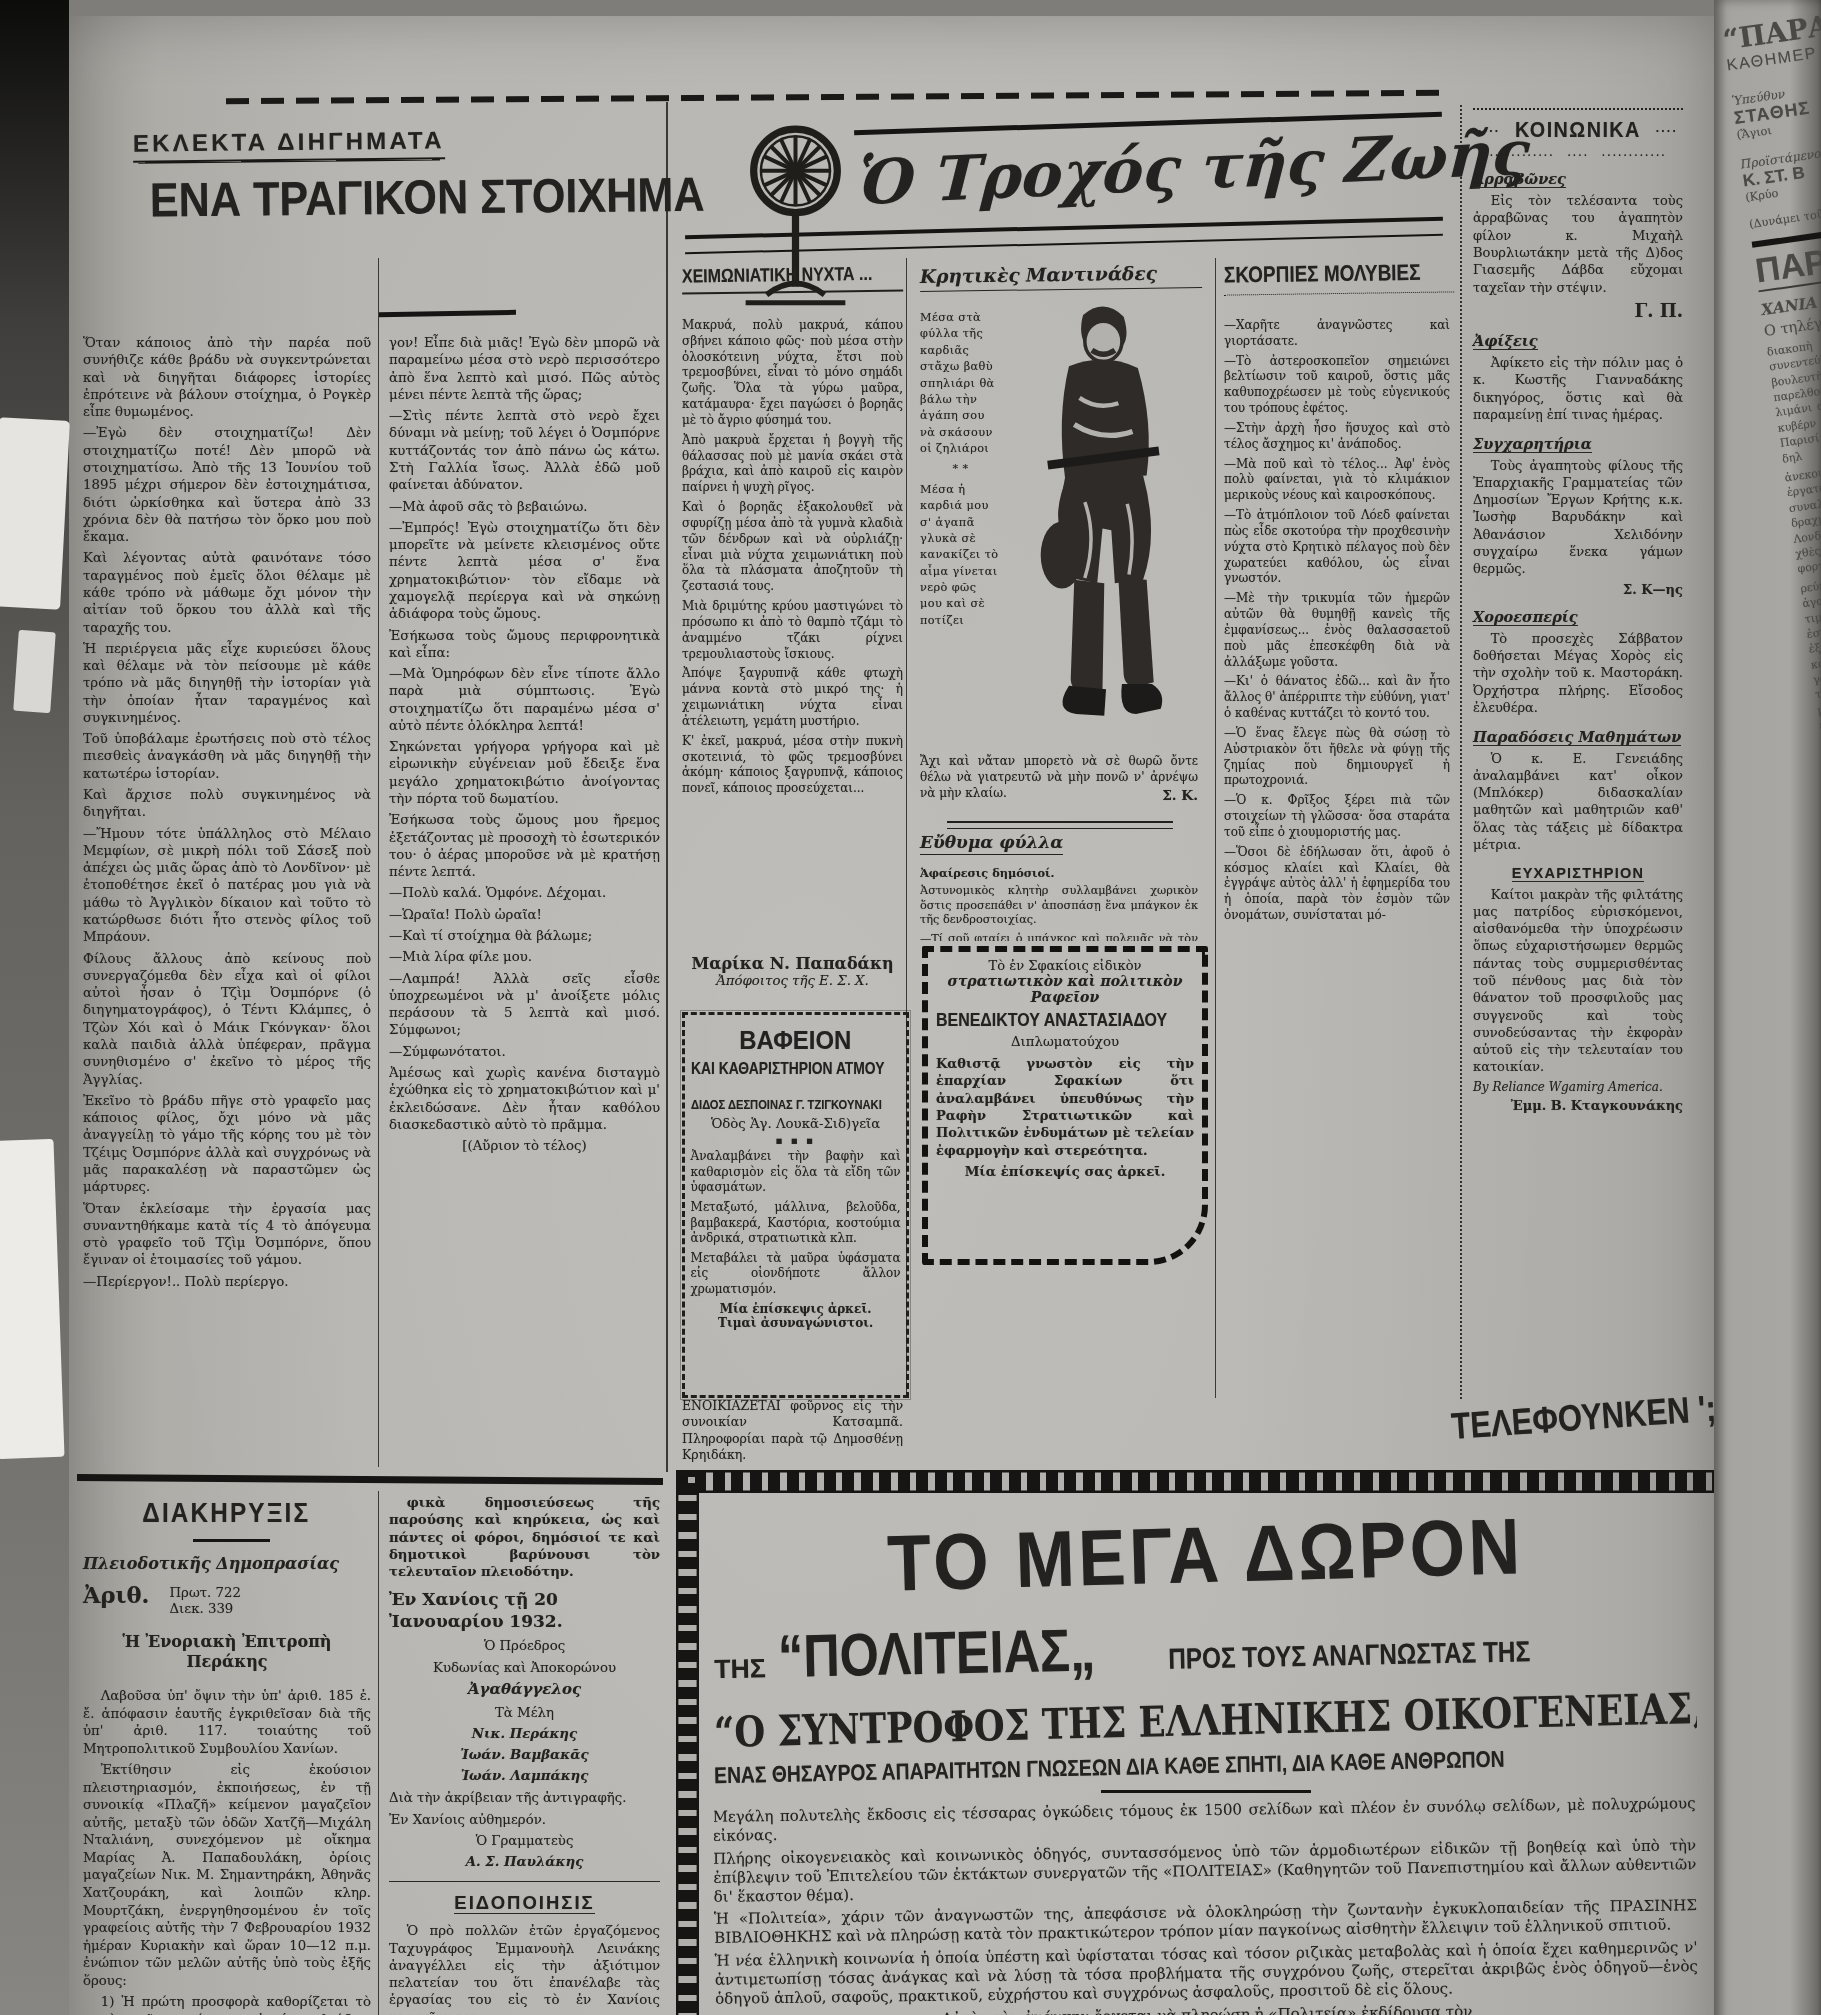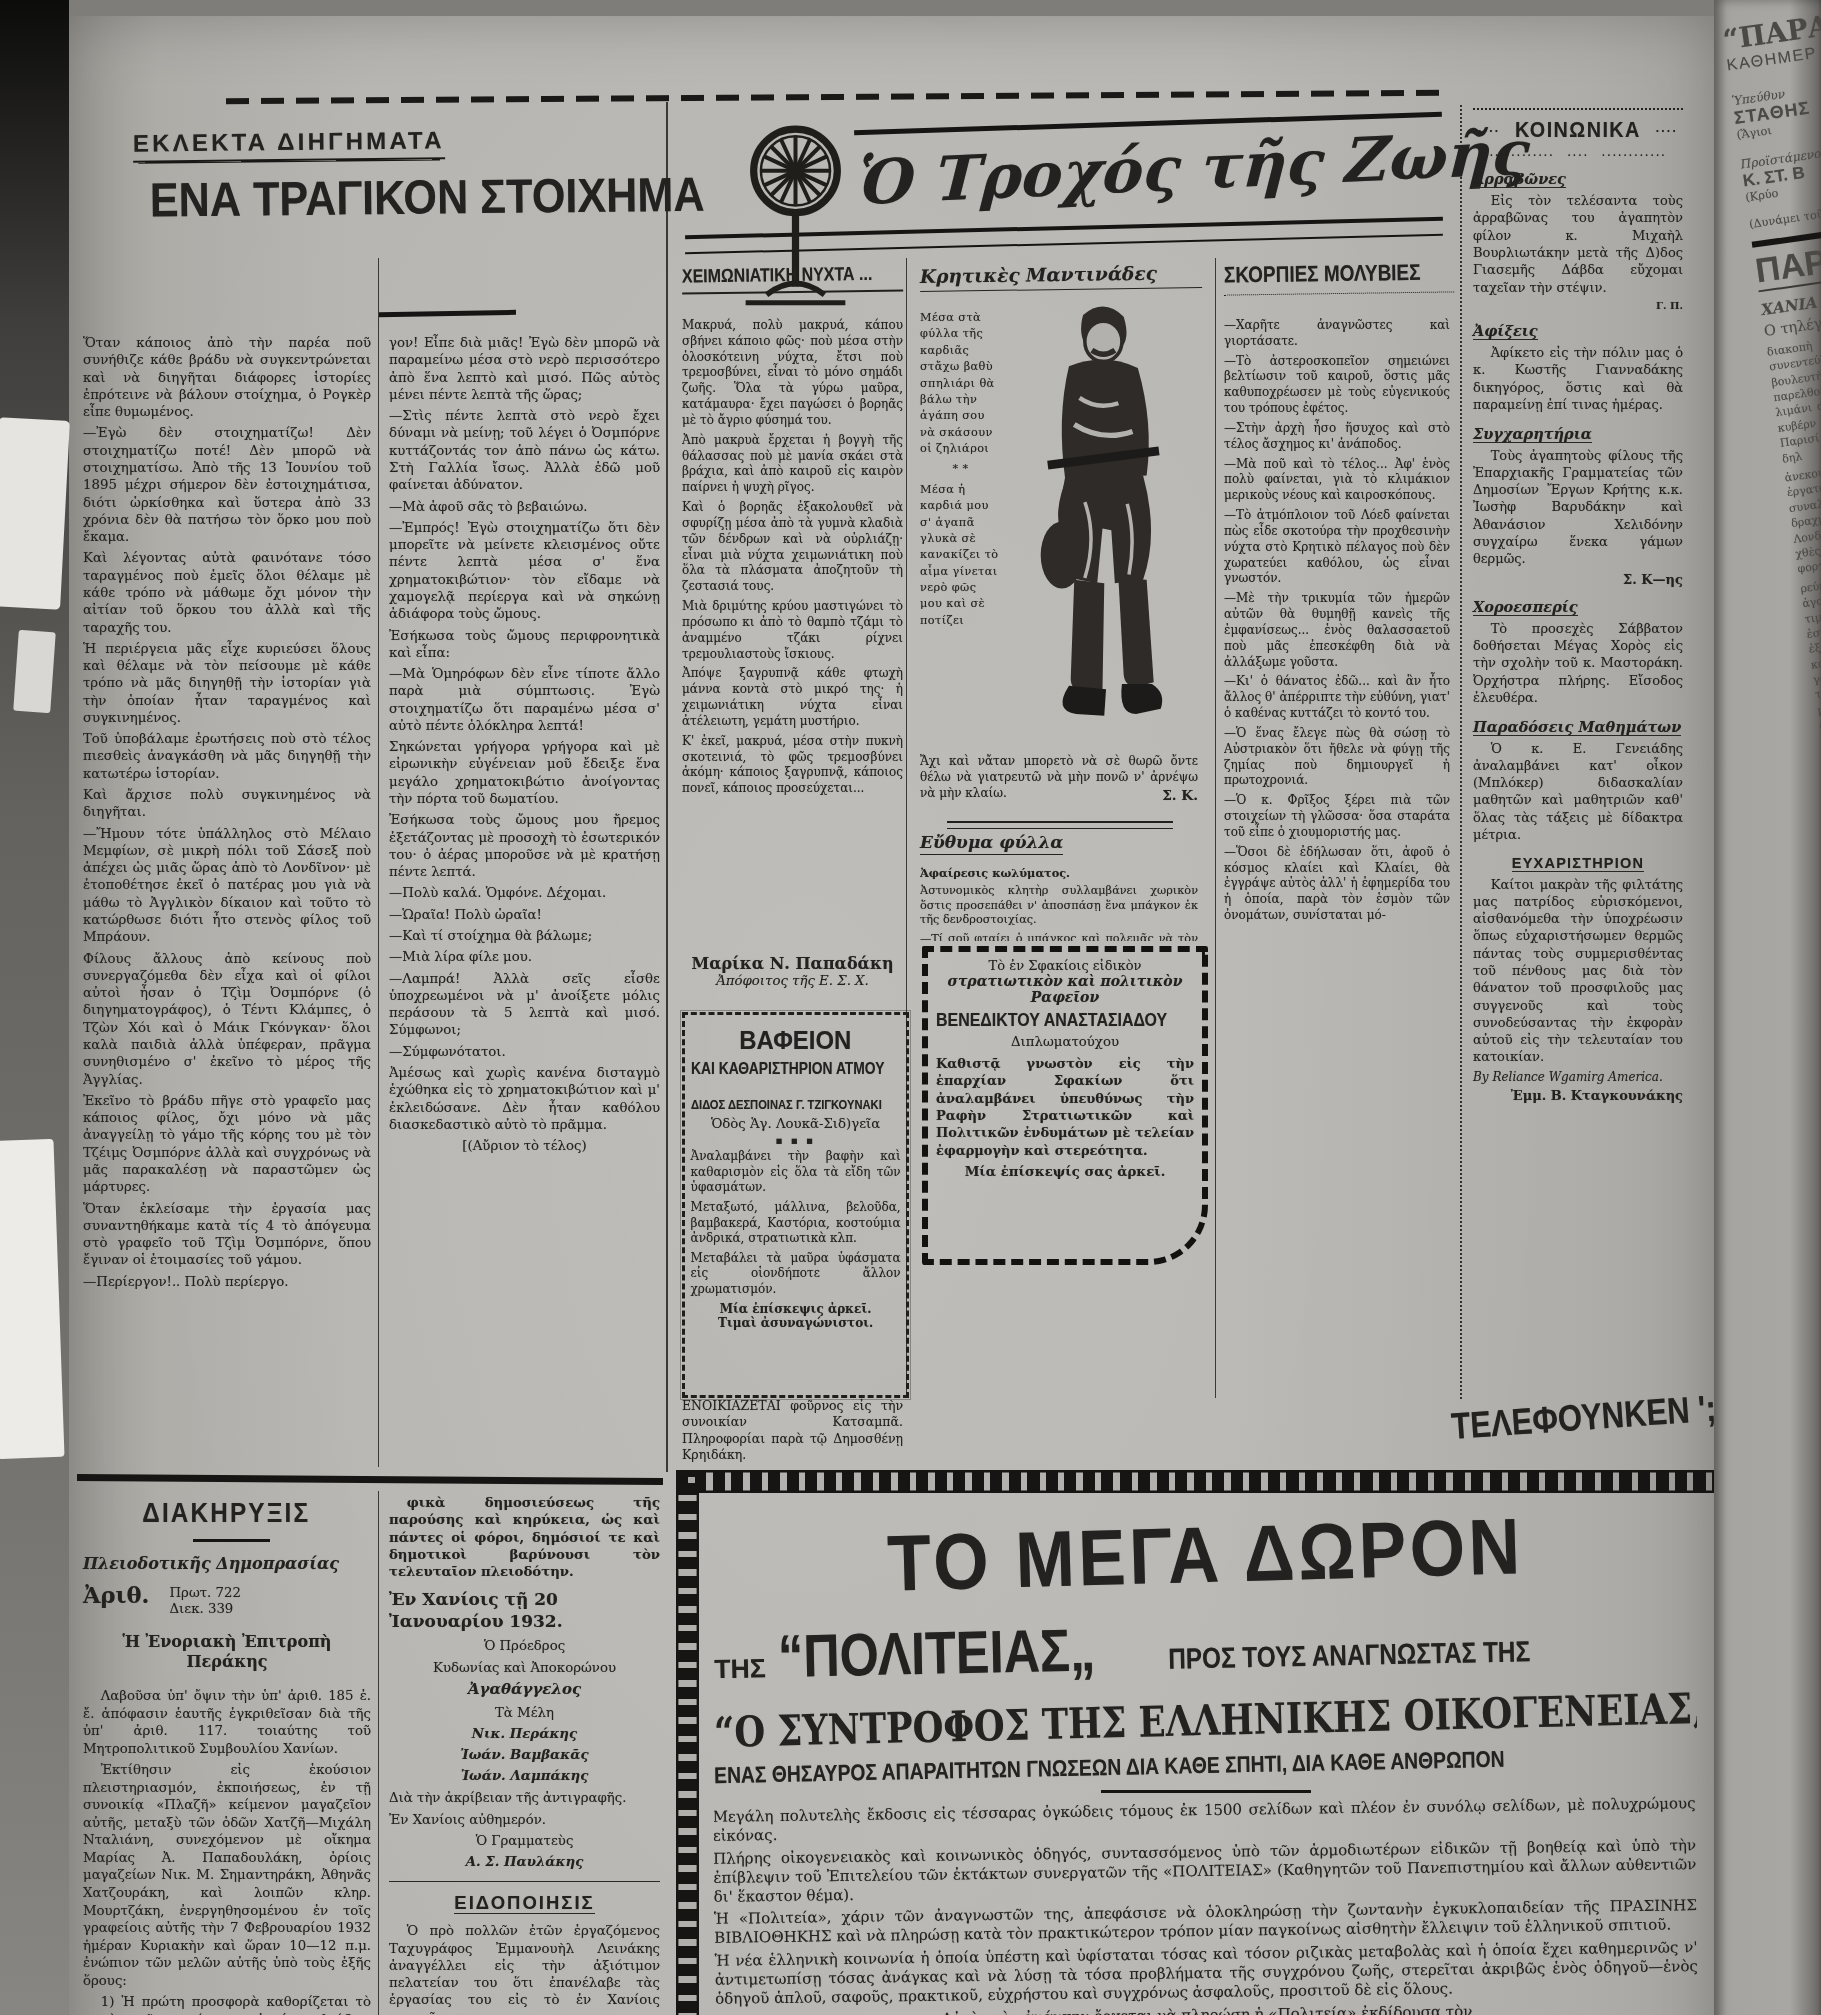--- a/index.html
+++ b/index.html
@@ -225,21 +225,21 @@
       </g>
     </svg>
   </div>
   <div class="abs just ink" style="left:920px;top:754px;width:278px;font-size:12px;line-height:1.32;">
     <span>Ἄχι καὶ νἄταν μπορετὸ νὰ σὲ θωρῶ ὄντε θέλω νὰ γιατρευτῶ νὰ μὴν πονῶ ν' ἀρνέψω νὰ μὴν κλαίω.</span>
     <span style="float:right;font-weight:bold;font-size:13.7px;">Σ. Κ.</span>
   </div>
   <div class="abs" style="left:947px;top:821px;width:226px;height:4.8px;border-top:2px solid #22201d;border-bottom:1.2px solid #22201d;"></div>
   <div class="abs ink" style="left:920px;top:832px;font-size:17px;font-style:italic;font-weight:bold;border-bottom:1.2px solid #24221f;padding-bottom:2.4px;">Εὔθυμα φύλλα</div>
   <div class="abs just ink hang" style="left:920px;top:866px;width:278px;height:75px;font-size:11.3px;line-height:1.28;overflow:hidden;">
-    <p style="font-weight:bold;">Ἀφαίρεσις κωλύματος.</p>
+    <p style="font-weight:bold;">Ἀφαίρεσις δημόσιοί.</p>
     <p>Ἀστυνομικὸς κλητὴρ συλλαμβάνει χωρικὸν ὅστις προσεπάθει ν' ἀποσπάσῃ ἕνα μπάγκον ἐκ τῆς δενδροστοιχίας.</p>
     <p>—Τί σοῦ φταίει ὁ μπάγκος καὶ πολεμᾶς νὰ τὸν βγάλῃς;</p>
 
   </div>
 
   <div class="abs box-dash2 ink cen" style="left:922px;top:946px;width:258px;height:294px;padding:6.4px 8px;">
     <div style="font-size:13px;">Τὸ ἐν Σφακίοις εἰδικὸν</div>
     <div style="font-size:14px;font-style:italic;font-weight:bold;">στρατιωτικὸν καὶ πολιτικὸν Ραφεῖον</div>
     <div class="sans" style="font-size:19px;font-weight:900;margin-top:4px;"><span class="condense">ΒΕΝΕΔΙΚΤΟΥ ΑΝΑΣΤΑΣΙΑΔΟΥ</span></div>
     <div style="font-size:13.3px;margin-top:2.4px;">Διπλωματούχου</div>
@@ -268,21 +268,21 @@
       <span class="condense2">ΚΟΙΝΩΝΙΚΑ</span>
       <span style="font-size:12px;vertical-align:middle;">····</span>
     </div>
     <div class="cen" style="font-size:12px;letter-spacing:1.6px;margin-top:5.6px;border-bottom:0;">
       <span>············</span>
       <span style="margin:0 7.3px;">····</span>
       <span>············</span>
     </div>
     <div><span class="subhead">Ἀρραβῶνες</span></div>
     <p class="just" style="font-size:13px;line-height:1.33;">Εἰς τὸν τελέσαντα τοὺς ἀρραβῶνας του ἀγαπητὸν φίλον κ. Μιχαὴλ Βουρλιωτάκην μετὰ τῆς Δ)δος Γιασεμῆς Δάβδα εὔχομαι ταχεῖαν τὴν στέψιν.</p>
-    <p class="noind" style="text-align:right;font-size:10px;font-weight:bold;">Γ. Π.</p>
+    <p class="noind" style="text-align:right;font-size:18px;font-weight:bold;">Γ. Π.</p>
     <div><span class="subhead">Ἀφίξεις</span></div>
     <p class="just" style="font-size:13px;line-height:1.33;">Ἀφίκετο εἰς τὴν πόλιν μας ὁ κ. Κωστῆς Γιανναδάκης δικηγόρος, ὅστις καὶ θὰ παραμείνῃ ἐπί τινας ἡμέρας.</p>
     <div><span class="subhead">Συγχαρητήρια</span></div>
     <p class="just" style="font-size:13px;line-height:1.33;">Τοὺς ἀγαπητοὺς φίλους τῆς Ἐπαρχιακῆς Γραμματείας τῶν Δημοσίων Ἔργων Κρήτης κ.κ. Ἰωσὴφ Βαρυδάκην καὶ Ἀθανάσιον Χελιδόνην συγχαίρω ἕνεκα γάμων θερμῶς.</p>
     <p class="noind" style="text-align:right;font-size:13px;font-weight:bold;">Σ. Κ—ης</p>
     <div><span class="subhead">Χοροεσπερίς</span></div>
     <p class="just" style="font-size:13px;line-height:1.33;">Τὸ προσεχὲς Σάββατον δοθήσεται Μέγας Χορὸς εἰς τὴν σχολὴν τοῦ κ. Μαστοράκη. Ὀρχήστρα πλήρης. Εἴσοδος ἐλευθέρα.</p>
     <div><span class="subhead">Παραδόσεις Μαθημάτων</span></div>
     <p class="just" style="font-size:13px;line-height:1.33;">Ὁ κ. Ε. Γενειάδης ἀναλαμβάνει κατ' οἶκον (Μπλόκερ) διδασκαλίαν μαθητῶν καὶ μαθητριῶν καθ' ὅλας τὰς τάξεις μὲ δίδακτρα μέτρια.</p>
     <div class="cen"><span class="subhead sans" style="font-style:normal;letter-spacing:1.2px;">ΕΥΧΑΡΙΣΤΗΡΙΟΝ</span></div>

